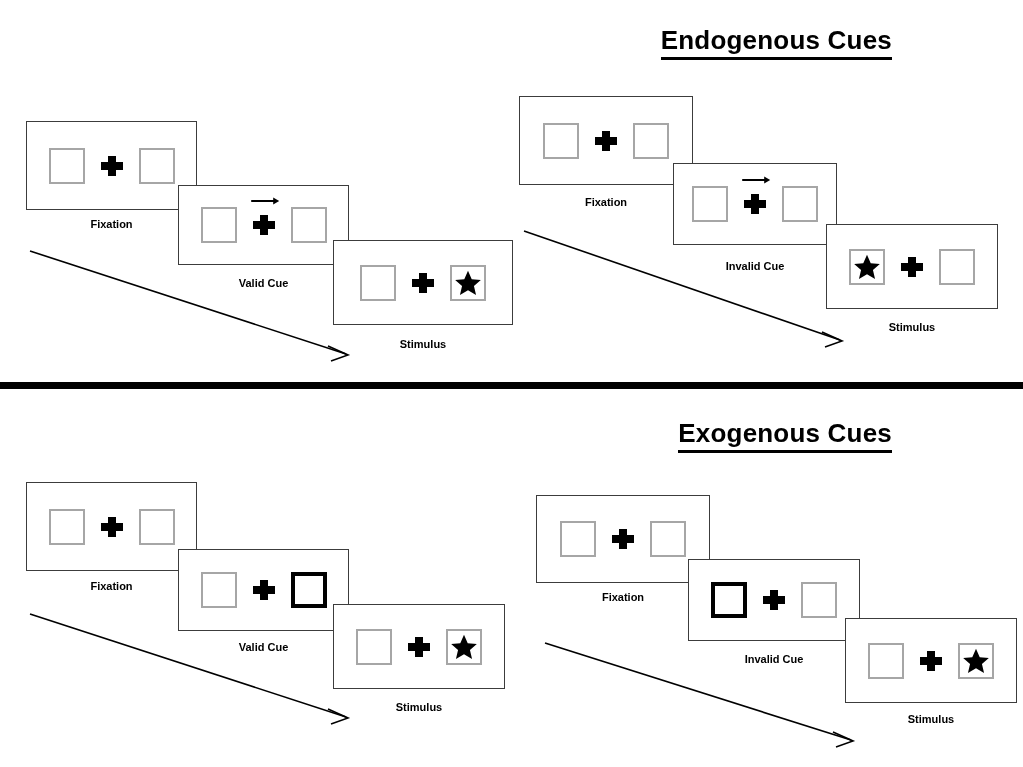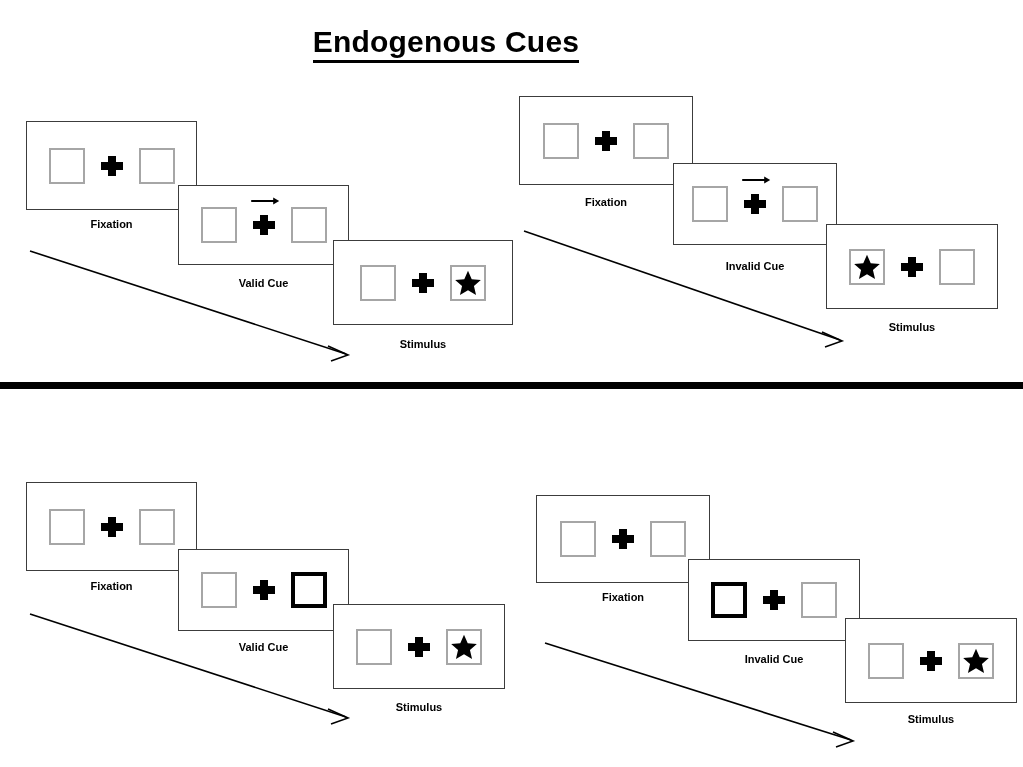--- a/index.html
+++ b/index.html
@@ -18,22 +18,22 @@
     height: 767px;
     background: #ffffff;
     overflow: hidden;
   }
 
   
   .section-title {
     position: absolute;
     width: 892px;
     left: 0;
-    text-align: center;
-    font-size: 30px;
+    text-align: right;
+    font-size: 26px;
     font-weight: bold;
     letter-spacing: .2px;
     white-space: nowrap;
   }
   .section-title .tl {
     display: inline-block;
     border-bottom: 3px solid #000;
     padding-bottom: 1px;
   }
 
@@ -227,20 +227,23 @@
   </div>
   <div class="caption" style="left:826px; top:321px; width:172px;">Stimulus</div>
 
   <svg class="time-arrow" style="left:522px; top:228px;" width="330" height="122" viewBox="0 0 330 122">
     <line x1="2" y1="3" x2="318" y2="112" stroke="#000" stroke-width="1.6"></line>
     <polyline points="300,104 320,113 303,119" fill="none" stroke="#000" stroke-width="1.6"></polyline>
   </svg>
 
   <div class="divider" style="left:0px; top:382px; width:1023px; height:7px;"></div>
 
+  <div class="section-title" style="top:418px;">
+    <span class="tl">Exogenous Cues</span>
+  </div>
 
   <div class="panel" style="left:26px; top:482px; width:171px; height:89px;">
     <div class="panel-inner">
       <div class="sqbox"></div>
       <div class="plus">
         <div class="pbar h"></div>
           <div class="pbar v"></div>
       </div>
       <div class="sqbox"></div>
     </div>

